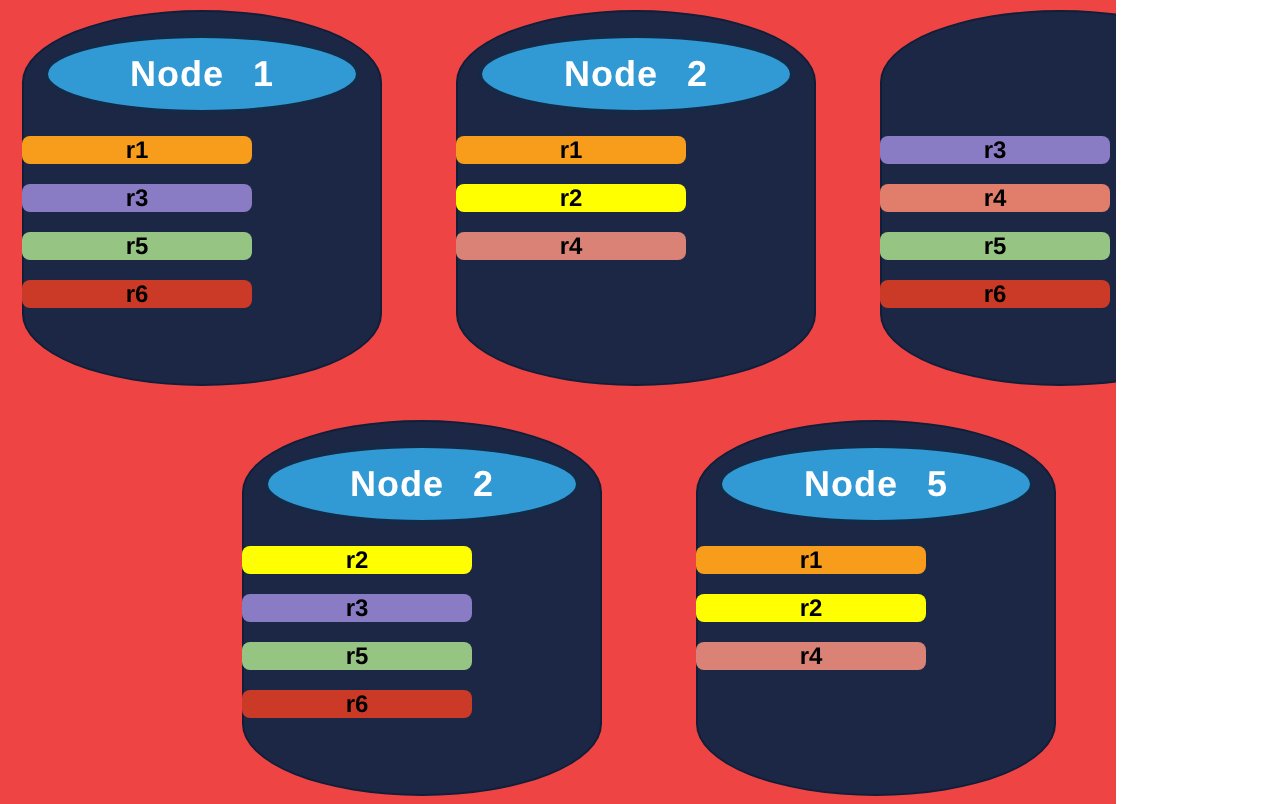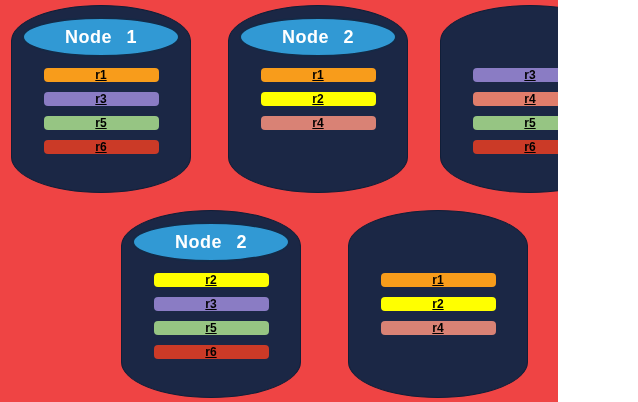--- a/index.html
+++ b/index.html
@@ -50,23 +50,21 @@
     word-spacing: 9px;
     white-space: nowrap;
   }
   .bars {
     position: absolute;
     left: 0;
     right: 0;
     top: 63px;
     display: flex;
     flex-direction: column;
-    align-items: center;
     gap: 10px;
-    text-decoration: underline;
   }
   .bar {
     width: 115px;
     height: 14px;
     border-radius: 4px;
     display: flex;
     align-items: center;
     justify-content: center;
     font-size: 12px;
     font-weight: bold;
@@ -128,20 +126,23 @@
     <div class="bars">
       <div class="bar" style="background: rgb(255, 255, 0);">r2</div>
       <div class="bar" style="background: rgb(138, 124, 196);">r3</div>
       <div class="bar" style="background: rgb(150, 197, 131);">r5</div>
       <div class="bar" style="background: rgb(203, 58, 39);">r6</div>
     </div>
   </div>
 
   <div class="cyl pos-n5">
     <div class="cyl-body"></div>
+    <div class="cyl-lid">
+      <span class="node-title">Node 5</span>
+    </div>
     <div class="bars">
       <div class="bar" style="background: rgb(248, 156, 27);">r1</div>
       <div class="bar" style="background: rgb(255, 255, 0);">r2</div>
       <div class="bar" style="background: rgb(217, 130, 117);">r4</div>
     </div>
   </div>
 
 </div>
 
 </body></html>

